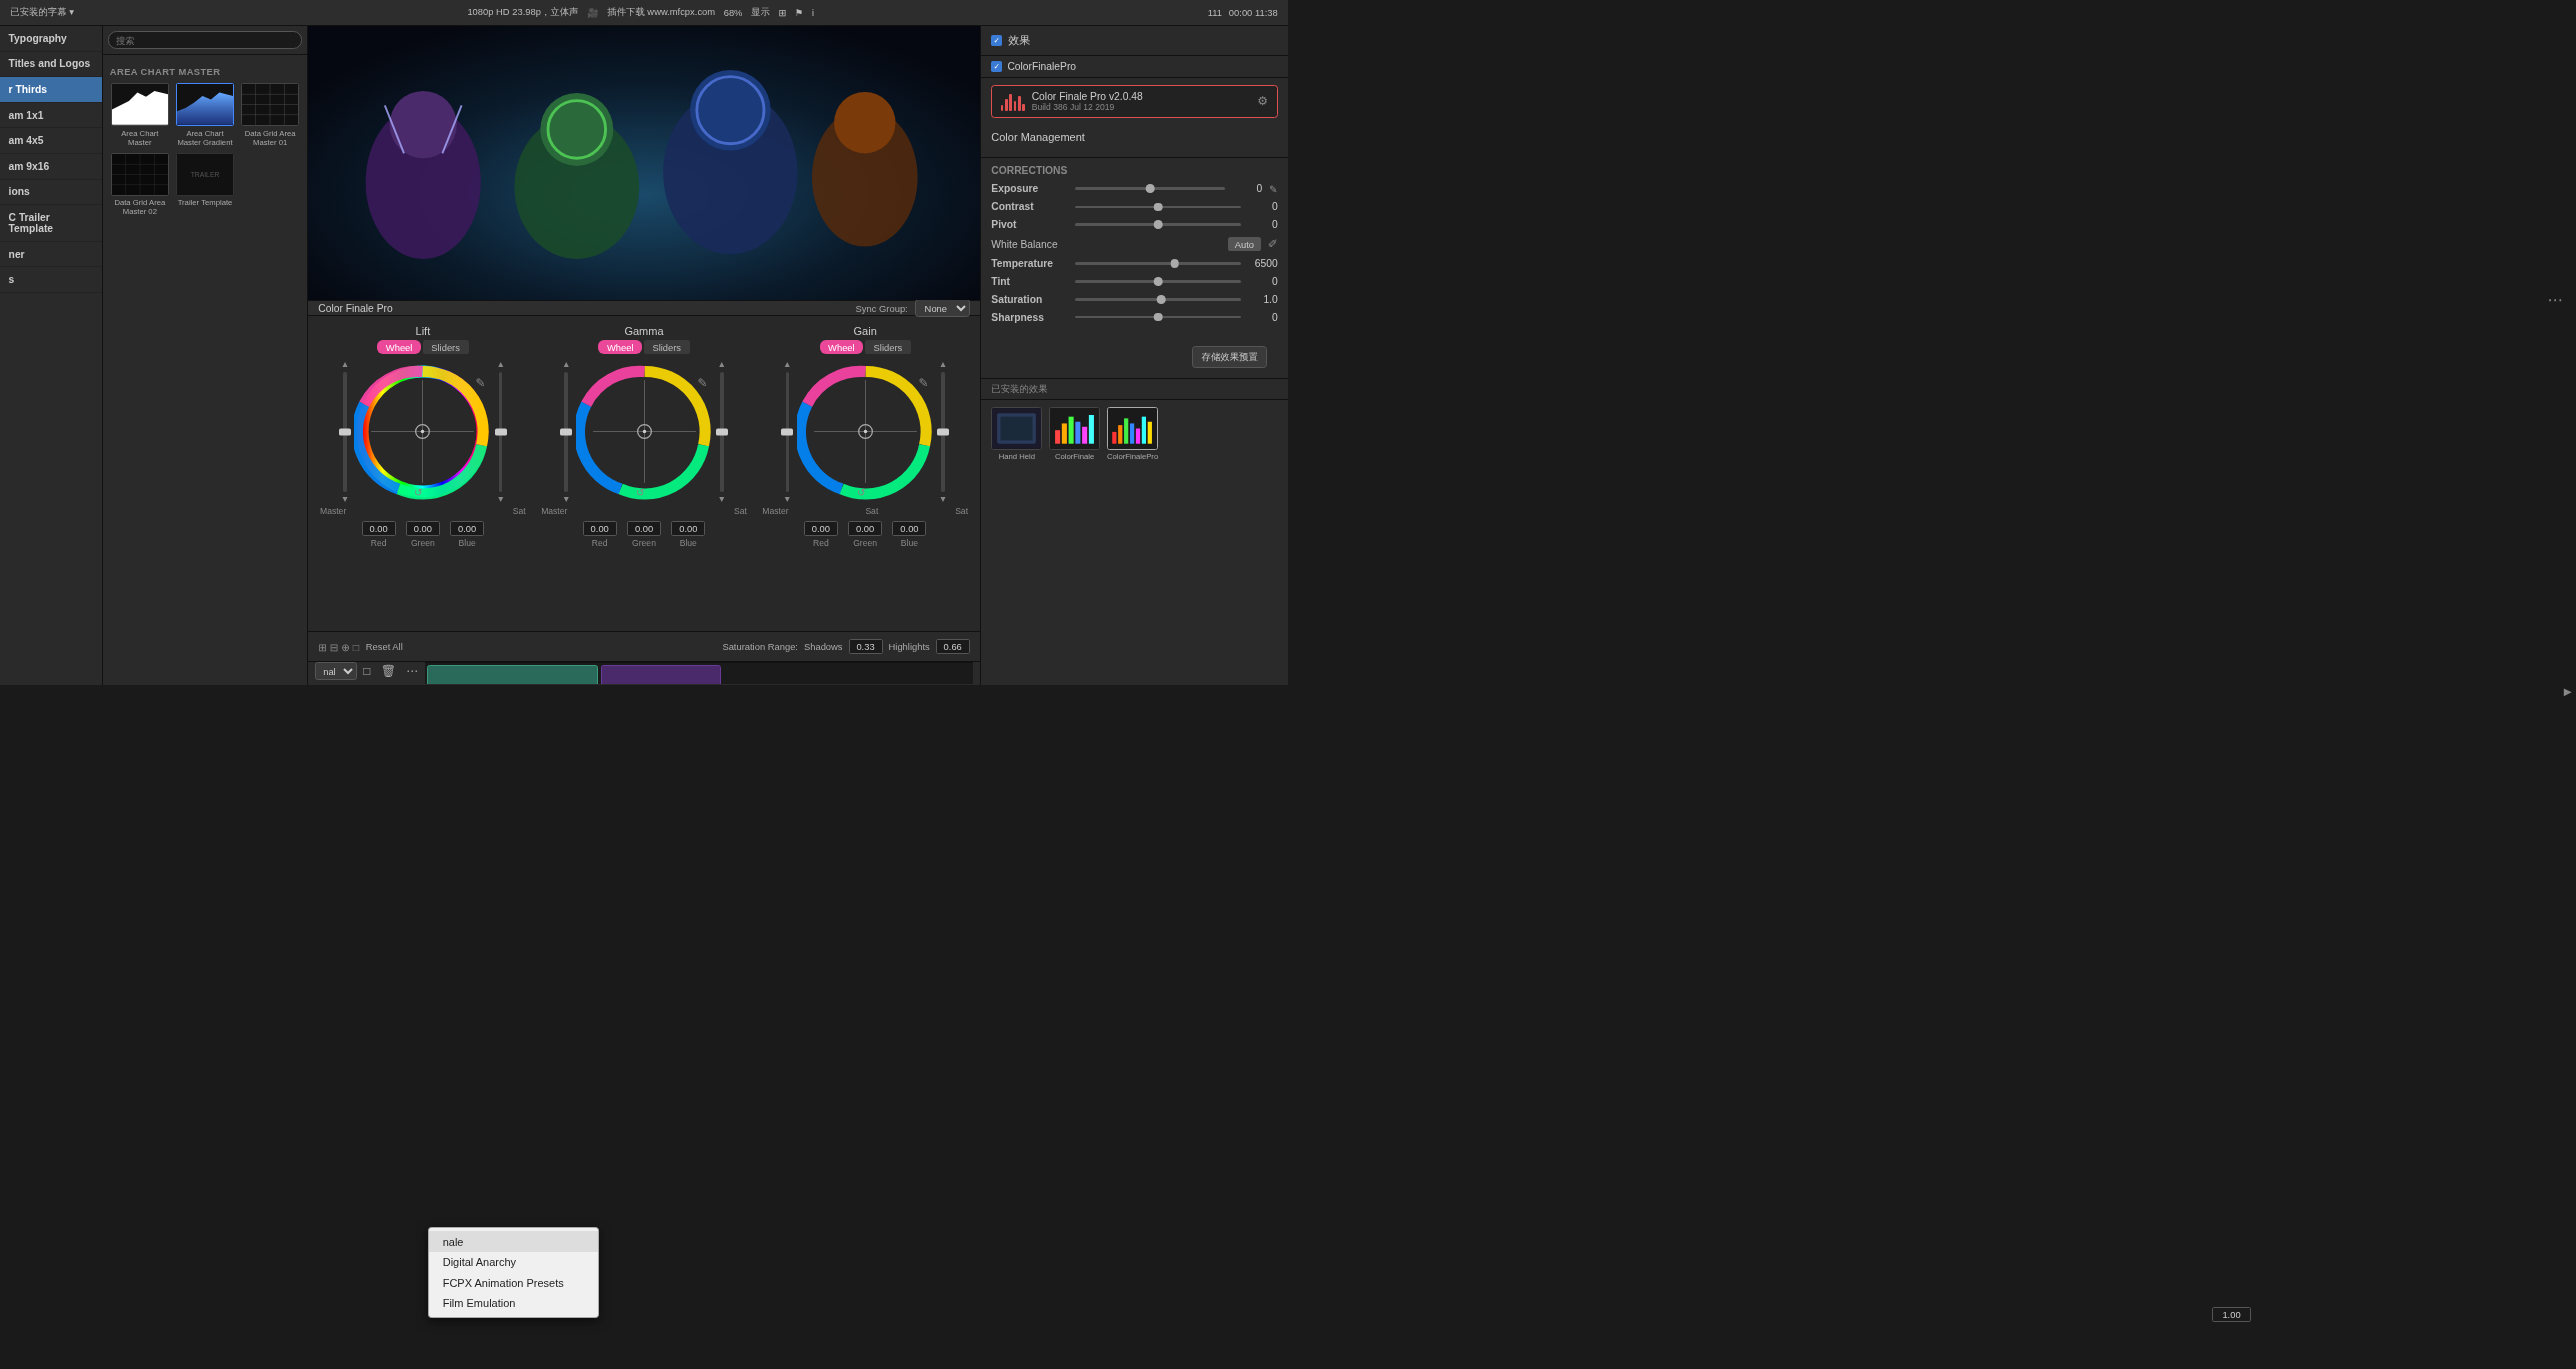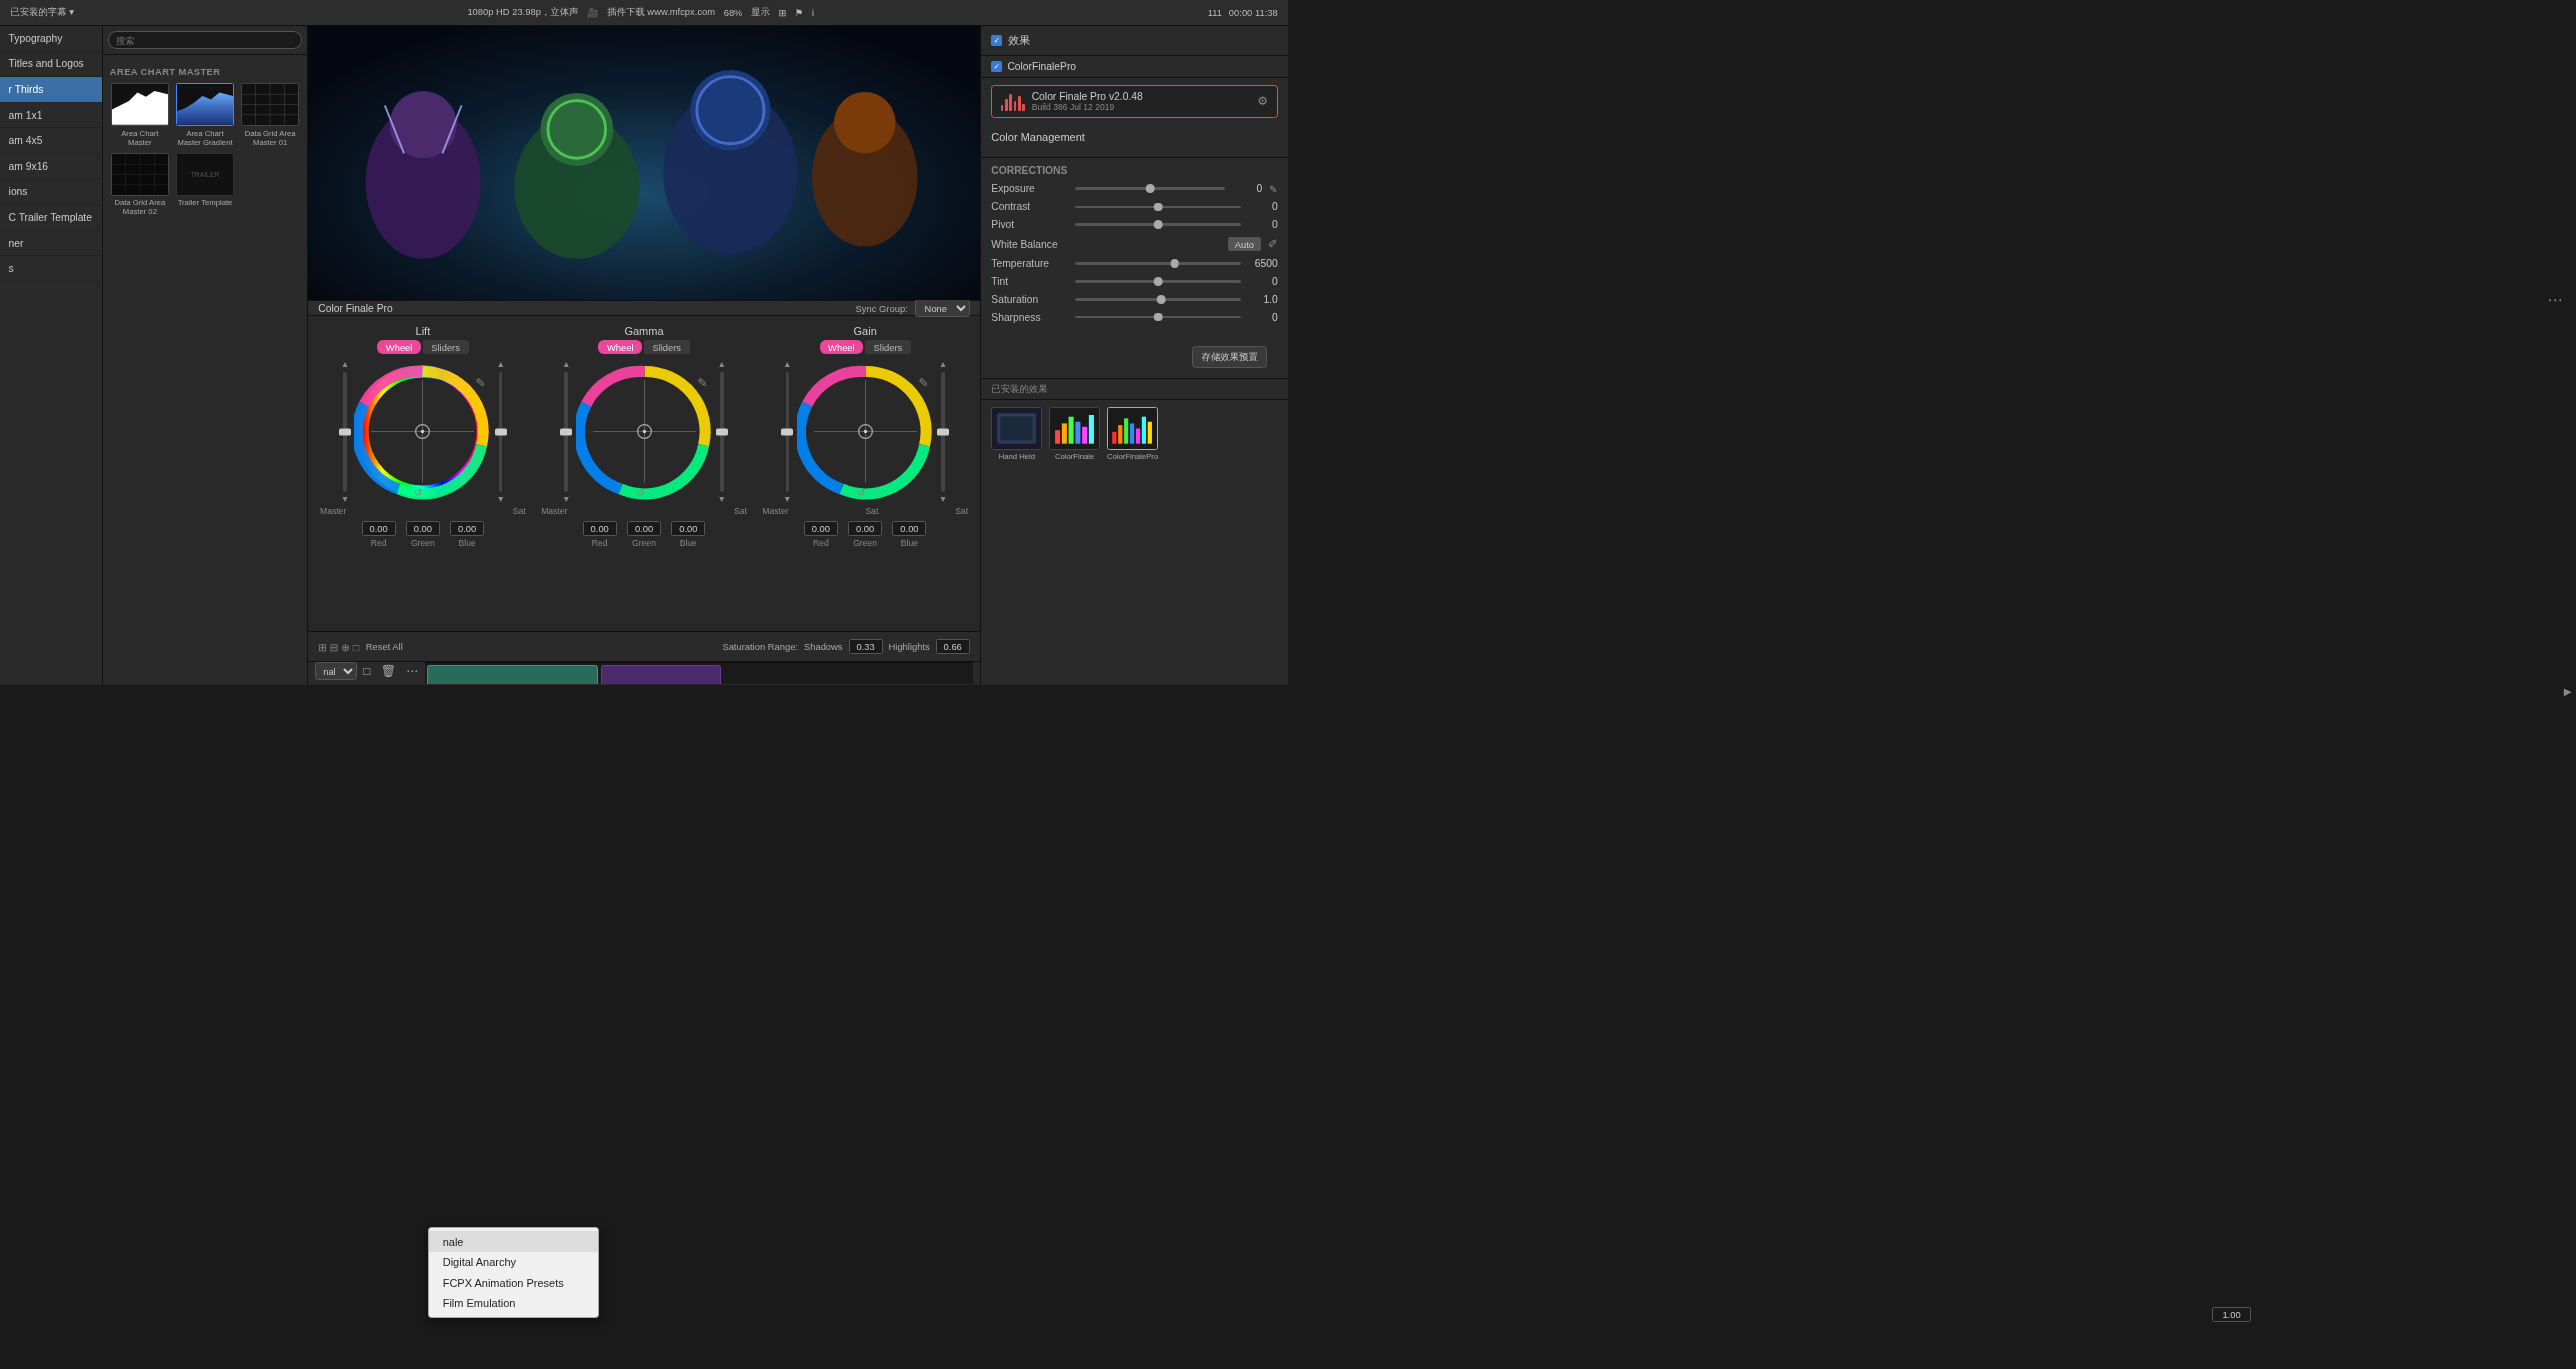--- a/index.html
+++ b/index.html
@@ -56,20 +56,21 @@
       display: flex;
       flex-direction: column;
       overflow: hidden;
     }
     .sidebar-item {
       padding: 6.8px 8.6px;
       font-size: 10.3px;
       color: #ccc;
       cursor: pointer;
       border-bottom: 0.9px solid #222;
+      font-weight: bold;
     }
     .sidebar-item.active { background: #3a6ea5; color: #fff; }
 
     
     .browser-panel {
       width: 205px;
       background: #2a2a2a;
       border-right: 0.9px solid #111;
       display: flex;
       flex-direction: column;
@@ -462,20 +463,21 @@
     .slider-row {
       display: flex;
       align-items: center;
       margin-bottom: 6.8px;
       gap: 6.8px;
     }
     .slider-name {
       width: 77px;
       font-size: 10.3px;
       color: #bbb;
+      font-weight: bold;
     }
     .slider-track {
       flex: 1;
       height: 2.6px;
       background: #555;
       border-radius: 1.7px;
       position: relative;
     }
     .slider-thumb-dot {
       width: 8.6px;

